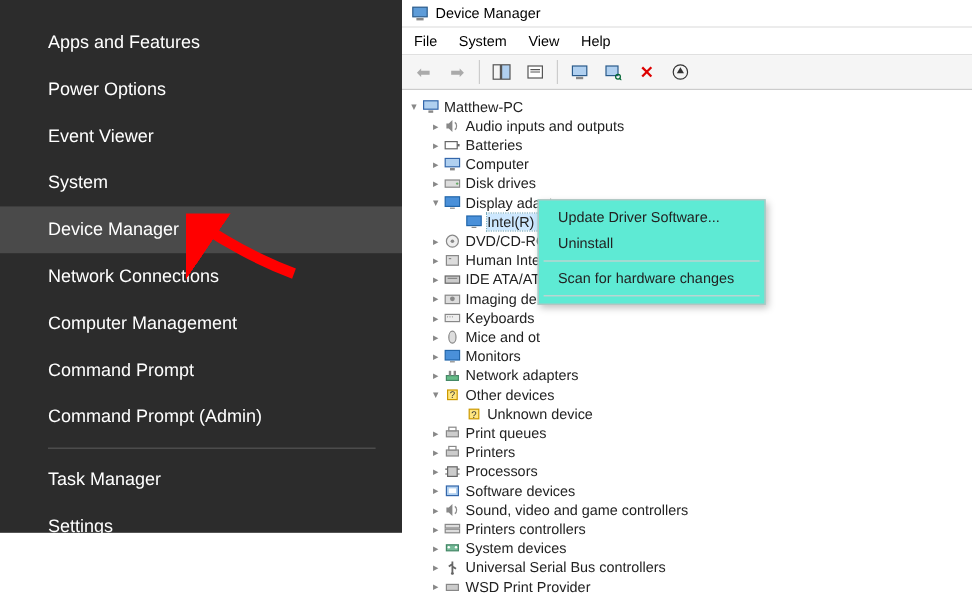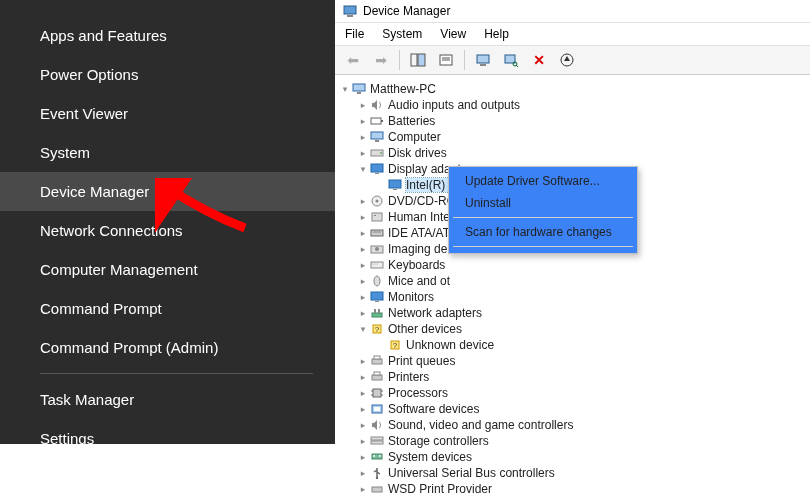--- a/index.html
+++ b/index.html
@@ -128,21 +128,21 @@
       background: #cde8ff;
       outline: 1px dotted #7ab;
     }
 
     
     .ctx {
       position: absolute;
       left: 113px;
       top: 166px;
       width: 190px;
-      background: #3b82f6;
+      background: #5eead4;
       border: 1px solid #c0c0c0;
       box-shadow: 2px 3px 6px rgba(0,0,0,0.25);
       font-size: 12px;
       padding: 3px 2px;
       z-index: 5;
     }
     .ctx-item {
       padding: 4px 14px;
     }
     .ctx-item.bold { font-weight: 700; }
@@ -486,21 +486,21 @@
       </div>
       <div class="tree-row">
         <span class="indent" style="width:18px"></span>
         <span class="caret">▸</span>
         <span class="dev-icon">
           <svg width="14" height="12">
             <rect x="1" y="2" width="12" height="3" fill="#ddd" stroke="#888"></rect>
             <rect x="1" y="6" width="12" height="3" fill="#ddd" stroke="#888"></rect>
           </svg>
         </span>
-        <span class="tree-label">Storage controllers</span>
+        <span class="tree-label">Printers controllers</span>
       </div>
       <div class="tree-row">
         <span class="indent" style="width:18px"></span>
         <span class="caret">▸</span>
         <span class="dev-icon">
           <svg width="14" height="12">
             <rect x="2" y="3" width="10" height="5" fill="#7b9" stroke="#486"></rect>
             <circle cx="4" cy="5" r="1" fill="#fff"></circle>
             <circle cx="10" cy="5" r="1" fill="#fff"></circle>
           </svg>

